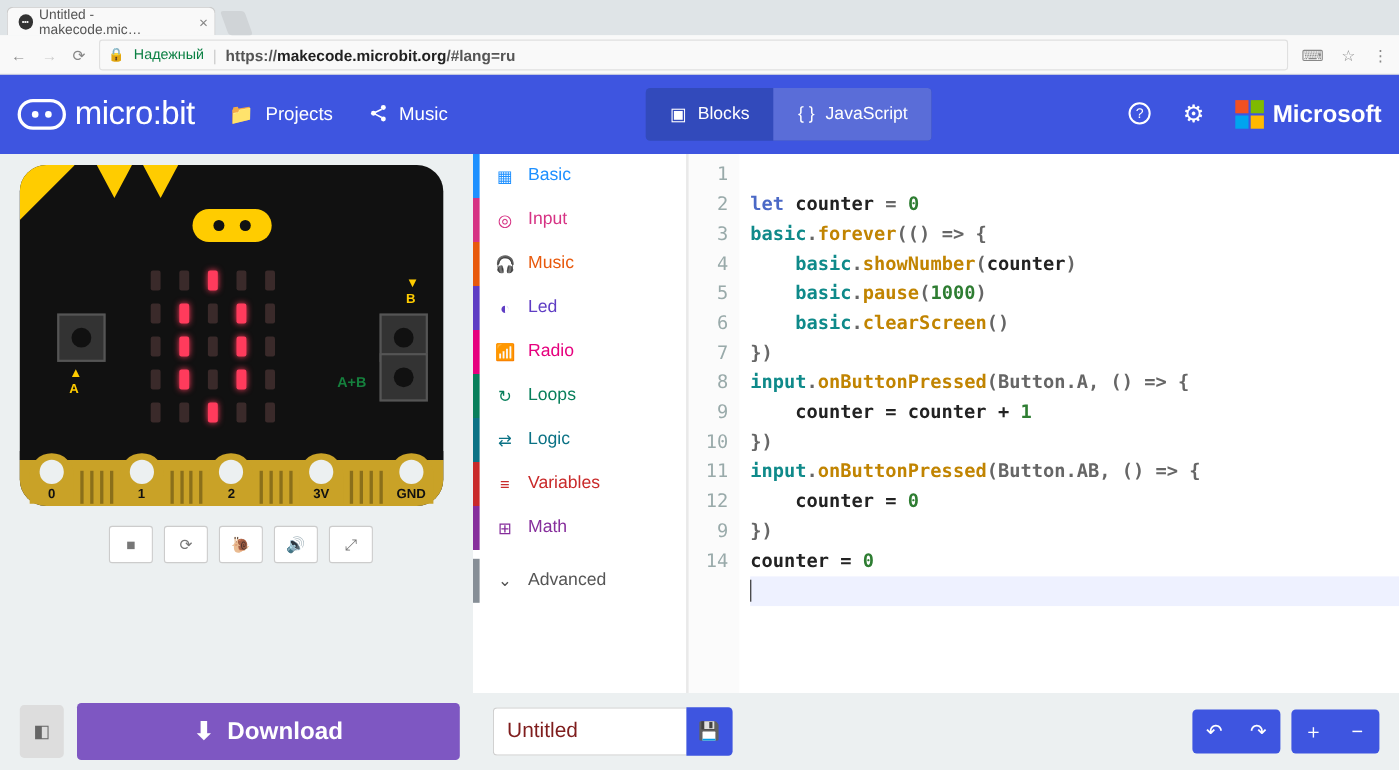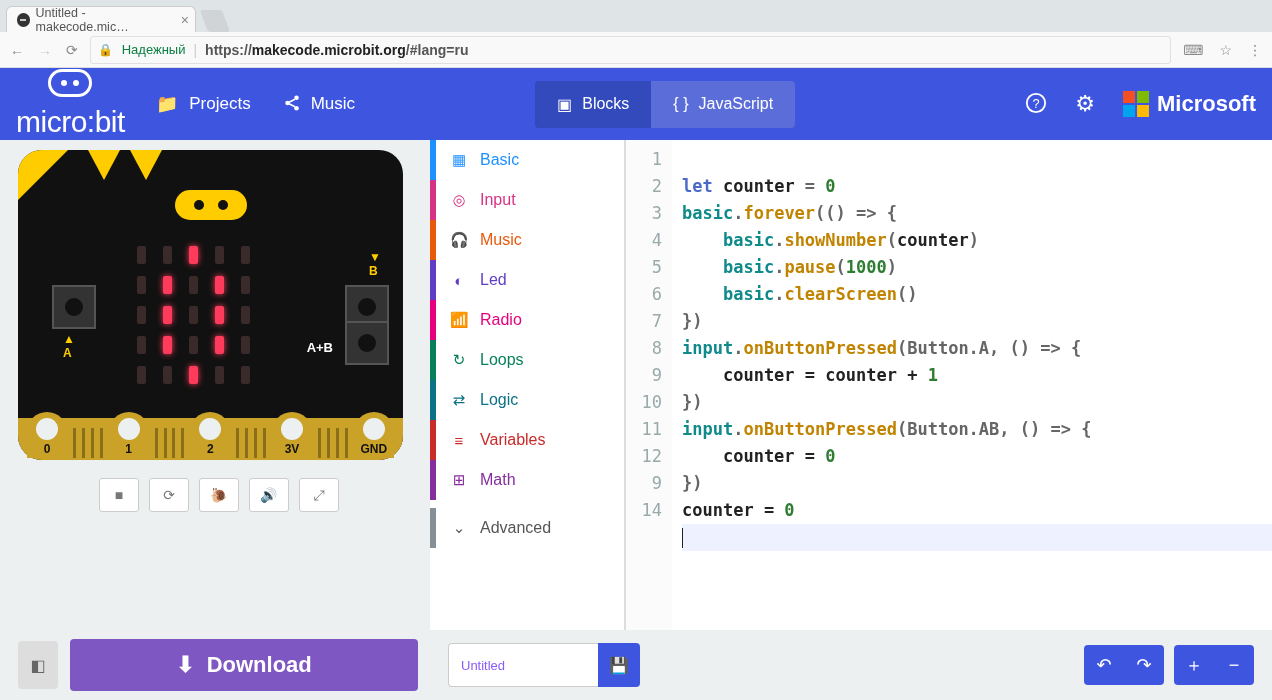--- a/index.html
+++ b/index.html
@@ -18,21 +18,21 @@
   .addr-bar .nav-icons .dis { color:#ccc; }
   .addr-bar .url-box { flex: 1; display: flex; align-items: center; gap: 8px; border:1px solid #e0e0e0; border-radius:3px; padding:3px 8px; height:28px; }
   .lock { color: #0b8043; font-size: 12px; }
   .secure { color: #0b8043; font-size: 13px; }
   .url-text { color: #555; font-size: 14px; font-weight: bold; }
   .url-text .host { color:#222; }
   .addr-right { display:flex; gap:16px; align-items:center; color:#888; }
 
   
   .app-header { height: 72px; background: #3e55e0; display: flex; align-items: center; padding: 0 16px; color: #fff; }
-  .logo { display: flex; align-items: center; gap: 8px; font-size: 30px; font-weight: 300; letter-spacing: -0.5px; flex-direction: column; }
+  .logo { display: flex; align-items: center; gap: 8px; font-size: 30px; font-weight: 300; letter-spacing: -0.5px; }
   .logo .emblem { width: 44px; height: 28px; border: 3px solid #fff; border-radius: 15px; display:flex; align-items:center; justify-content:center; gap:6px;}
   .logo .emblem::before, .logo .emblem::after { content:""; width:6px; height:6px; background:#fff; border-radius:50%; }
   .hdr-btn { display: flex; align-items: center; gap: 10px; margin-left: 32px; font-size: 17px; cursor: pointer; }
   .hdr-btn .ico { font-size:18px; }
   .mode-toggle { display: flex; margin-left: 180px; background: #324abb; border-radius: 4px; overflow: hidden; }
   .mode-toggle .mbtn { padding: 14px 22px; font-size: 16px; display:flex; align-items:center; gap:10px; cursor:pointer; }
   .mode-toggle .mbtn.active { background: #5a6dd8; }
   .hdr-right { margin-left: auto; display: flex; align-items: center; gap: 28px; }
   .hdr-icon { font-size: 22px; cursor:pointer; }
   .ms-logo { display:flex; align-items:center; gap:8px; font-size:22px; font-weight:600; }
@@ -47,21 +47,21 @@
   .board { width: 385px; height: 310px; background: #111; border-radius: 24px; position:relative; margin-top:2px; }
   .board .tri-tl { position:absolute; top:0; left:0; width:0; height:0; border-left:50px solid #ffcc00; border-bottom:50px solid transparent; border-top-left-radius:24px; }
   .board .notch { position:absolute; top:0; left:70px; width:0; height:0; border-left:16px solid transparent; border-right:16px solid transparent; border-top:30px solid #ffcc00; }
   .board .notch2 { left:112px; }
   .board .usb { position:absolute; top:40px; left:50%; transform:translateX(-50%); width:72px; height:30px; background:#ffcc00; border-radius:16px; display:flex; align-items:center; justify-content:center; gap:14px;}
   .board .usb::before,.board .usb::after{content:"";width:10px;height:10px;background:#111;border-radius:50%;}
   .board .marker-a { position:absolute; left:45px; bottom:100px; color:#ffcc00; font-size:12px; font-weight:bold;}
   .board .marker-a::before{content:"▲"; display:block; font-size:12px;}
   .board .marker-b { position:absolute; right:22px; top:100px; color:#ffcc00; font-size:12px; font-weight:bold;}
   .board .marker-b::before{content:"▼"; display:block; font-size:12px;}
-  .board .ablabel { position:absolute; right:70px; bottom:105px; color:#ffffff; font-size:13px; font-weight:bold;}
+  .board .ablabel { position:absolute; right:70px; bottom:105px; color:#15803d; font-size:13px; font-weight:bold;}
   .board .btn-a,.board .btn-b,.board .btn-ab { position:absolute; width:44px; height:44px; background:#333; border:2px solid #555; display:flex; align-items:center; justify-content:center; }
   .board .btn-a{left:34px; top:135px;} .board .btn-b{right:14px; top:135px;} .board .btn-ab{right:14px; bottom:95px;}
   .board .btn-a::before,.board .btn-b::before,.board .btn-ab::before{content:"";width:18px;height:18px;background:#111;border-radius:50%;}
   .leds { position:absolute; left:110px; top:90px; display:grid; grid-template-columns:repeat(5,26px); grid-template-rows:repeat(5,30px); }
   .leds span { width:9px; height:18px; background:#3a2a2a; border-radius:2px; margin:auto;}
   .leds span.on { background:#ff3b5c; box-shadow:0 0 6px #ff3b5c; }
   .pins { position:absolute; bottom:0; left:0; right:0; height:50px; background:linear-gradient(#111 0 8px,#c9a227 8px 100%); border-bottom-left-radius:24px; border-bottom-right-radius:24px; display:flex; justify-content:space-around; align-items:flex-end; padding:0 6px 2px;}
   .pins .big { width:40px; height:46px; background:#c9a227; border-top-left-radius:20px; border-top-right-radius:20px; position:relative; text-align:center; color:#111; font-size:12px; font-weight:bold; }
   .pins .big::before{content:"";position:absolute;top:6px;left:50%;transform:translateX(-50%);width:22px;height:22px;background:#ecf0f1;border-radius:50%;}
   .pins .big span{position:absolute;bottom:2px;left:0;right:0;}
@@ -93,21 +93,21 @@
   .code { padding:6px 0 0 10px; white-space:pre; flex:1;font-weight:bold;}
   .kw{color:#4b69c6;} .id{color:#222;} .mem{color:#0f8a8a;} .fn{color:#c18401;} .num{color:#2e7d32;} .pun{color:#666;}
   .curline { background:#eef1ff; display:block; width:100%;}
   .cursor { border-left:1px solid #222; display:inline-block; height:20px; vertical-align:middle;}
 
   
   .bottom { position:absolute; bottom:0; left:0; right:0; height:70px; background:#ecf0f1; display:flex; align-items:center; padding:0 18px; gap:12px;}
   .collapse-btn { width:40px; height:48px; background:#ddd; border:none; border-radius:4px; color:#666; font-size:16px; cursor:pointer;}
   .dl-btn { height:52px; background:#7e57c2; color:#fff; border:none; border-radius:4px; font-size:22px; font-weight:600; width:348px; display:flex; align-items:center; justify-content:center; gap:12px; cursor:pointer;}
   .name-box { margin-left:18px; display:flex; height:44px;}
-  .name-box input { border:1px solid #ccc; border-right:none; border-top-left-radius:4px; border-bottom-left-radius:4px; padding:0 12px; width:150px; font-size:13px; color:#8b5cf6;}
+  .name-box input { border:1px solid #ccc; border-right:none; border-top-left-radius:4px; border-bottom-left-radius:4px; padding:0 12px; width:176px; font-size:19px; color:#7f1d1d;}
   .name-box .save { width:42px; background:#3e55e0; color:#fff; border:none; border-top-right-radius:4px; border-bottom-right-radius:4px; font-size:16px; cursor:pointer;}
   .br-right { margin-left:auto; display:flex; gap:10px;}
   .pill { height:40px; background:#3e55e0; border-radius:4px; display:flex; align-items:center;}
   .pill button { width:40px; height:40px; background:transparent; border:none; color:#fff; font-size:18px; cursor:pointer;}
   
   svg.i { width:1em; height:1em; vertical-align:-0.12em; }
 </style>
 </head>
 <body>
 

